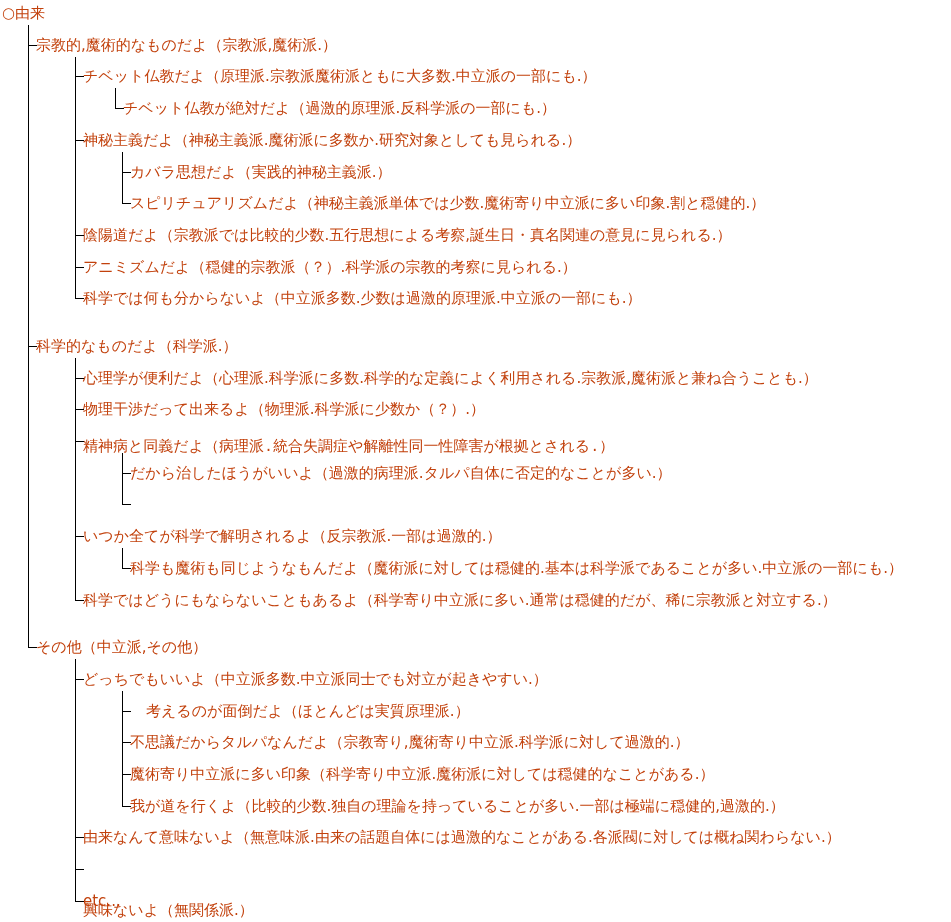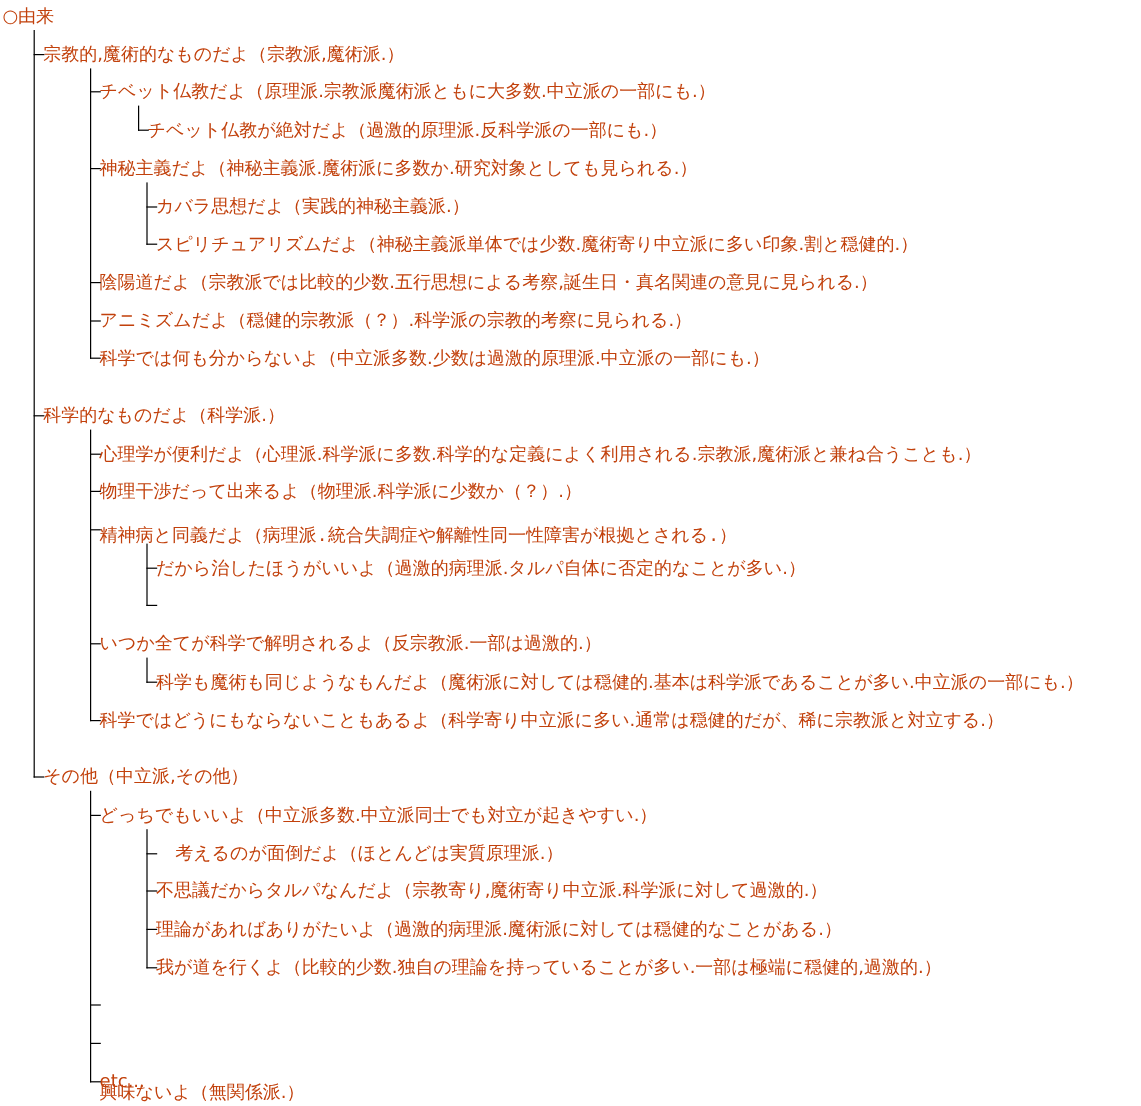--- a/index.html
+++ b/index.html
@@ -58,24 +58,25 @@
     <div class="node" style="left: 83px; top: 591px;">科学ではどうにもならないこともあるよ（科学寄り中立派に多い.通常は穏健的だが、稀に宗教派と対立する.）</div>
     <div class="arm" style="left: 75px; top: 600px; width: 9px;"></div>
     <div class="node" style="left: 36px; top: 638px;">その他（中立派,その他）</div>
     <div class="arm" style="left: 28px; top: 647px; width: 9px;"></div>
     <div class="node" style="left: 83px; top: 670px; text-align: right;">どっちでもいいよ（中立派多数.中立派同士でも対立が起きやすい.）</div>
     <div class="arm" style="left: 75px; top: 679px; width: 9px;"></div>
     <div class="node" style="left: 126px; top: 702px; margin-left: 20px;">考えるのが面倒だよ（ほとんどは実質原理派.）</div>
     <div class="arm" style="left: 122px; top: 711px; width: 9px;"></div>
     <div class="node" style="left: 130px; top: 733px;">不思議だからタルパなんだよ（宗教寄り,魔術寄り中立派.科学派に対して過激的.）</div>
     <div class="arm" style="left: 122px; top: 742px; width: 9px;"></div>
-    <div class="node" style="left: 130px; top: 765px;">理論があればありがたいよ（過激的病理派.魔術派に対しては穏健的なことがある.）</div>
+    <div class="node" style="left: 130px; top: 765px;">魔術寄り中立派に多い印象（科学寄り中立派.魔術派に対しては穏健的なことがある.）</div>
     <div class="arm" style="left: 122px; top: 774px; width: 9px;"></div>
     <div class="node" style="left: 130px; top: 797px;">我が道を行くよ（比較的少数.独自の理論を持っていることが多い.一部は極端に穏健的,過激的.）</div>
     <div class="arm" style="left: 122px; top: 806px; width: 9px;"></div>
+    <div class="node" style="left: 83px; top: 828px;">由来なんて意味ないよ（無意味派.由来の話題自体には過激的なことがある.各派閥に対しては概ね関わらない.）</div>
     <div class="arm" style="left: 75px; top: 837px; width: 9px;"></div>
     <div class="node" style="left: 83px; top: 860px; margin-top: 41px;">興味ないよ（無関係派.）</div>
     <div class="arm" style="left: 75px; top: 869px; width: 9px;"></div>
     <div class="node" style="left: 83px; top: 892px;">etc...</div>
     <div class="arm" style="left: 75px; top: 901px; width: 9px;"></div>
     <div class="rail" style="left: 28px; top: 25px; height: 623px;"></div>
     <div class="rail" style="left: 75px; top: 57px; height: 242px;"></div>
     <div class="rail" style="left: 115px; top: 88px; height: 21px;"></div>
     <div class="rail" style="left: 122px; top: 152px; height: 52px;"></div>
     <div class="rail" style="left: 75px; top: 358px; height: 243px;"></div>

